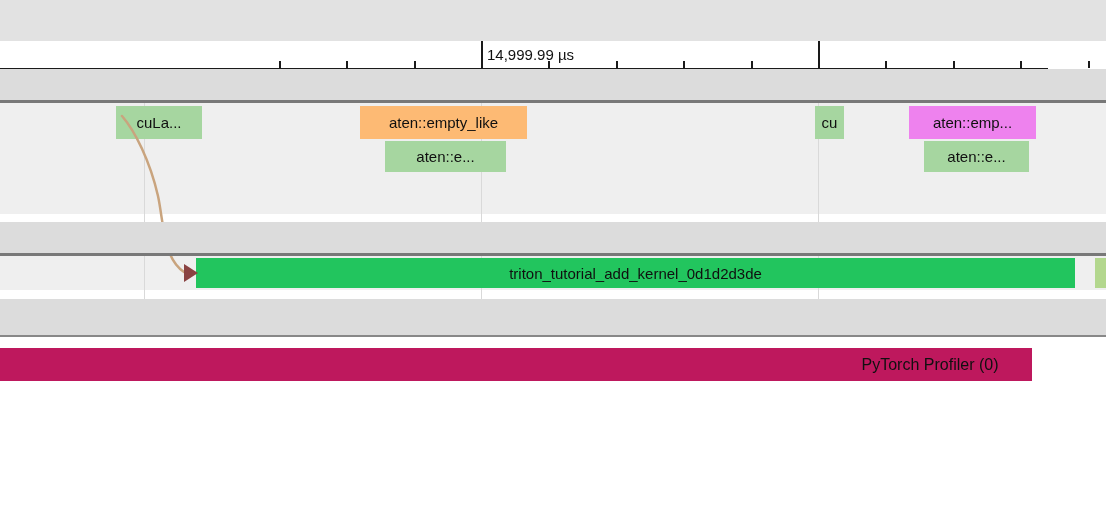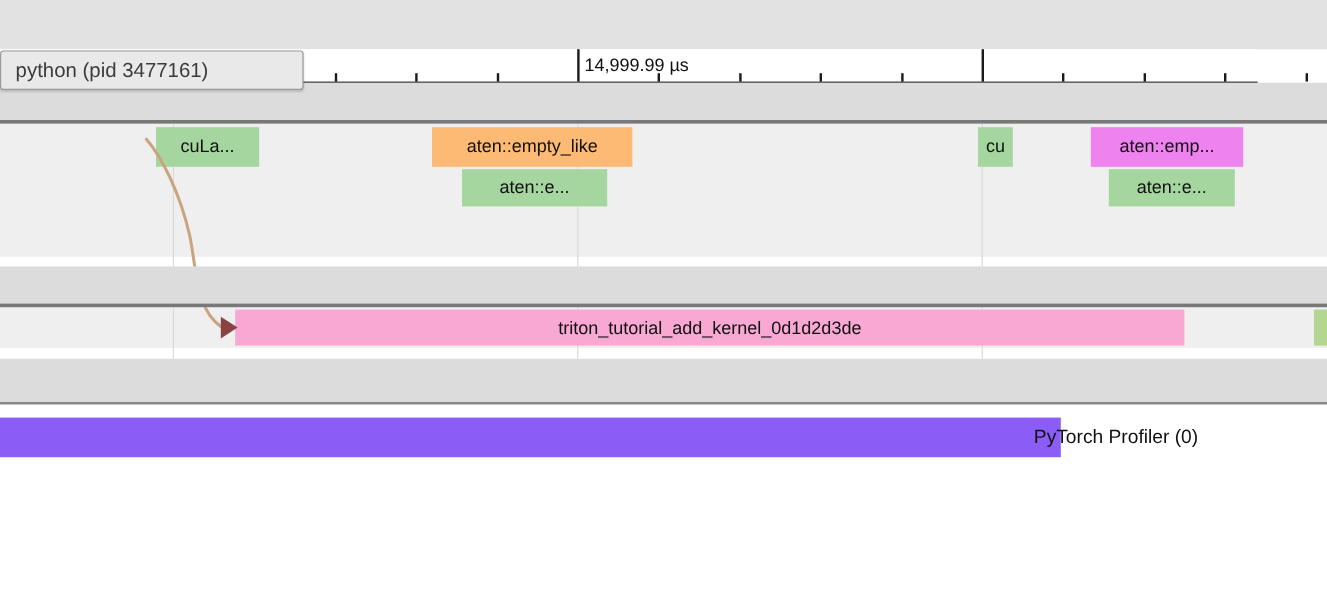--- a/index.html
+++ b/index.html
@@ -38,21 +38,21 @@
 
   .gridline{position:absolute;width:1px;background:#d9d9d9;z-index:2;}
 
   
   .slice{
     position:absolute;display:flex;align-items:center;justify-content:center;
     font-size:15px;color:#101010;white-space:nowrap;overflow:hidden;z-index:3;
   }
 
   
-  .profiler-row{position:absolute;left:0;top:348px;width:884px;height:33px;background:#8b5cf6;z-index:4;}
+  .profiler-row{position:absolute;left:0;top:348px;width:1032px;height:33px;background:#be185d;z-index:4;}
   .profiler-label{position:absolute;top:0;height:100%;transform:translateX(-50%);display:flex;align-items:center;font-size:16px;color:#101010;white-space:nowrap;}
 
   .bottom-area{position:absolute;left:0;top:370px;width:1106px;height:136px;background:#ffffff;z-index:1;}
 
   
   .flow-svg{position:absolute;left:0;top:0;z-index:6;pointer-events:none;}
 </style>
 </head>
 <body>
 
@@ -85,42 +85,39 @@
       <div class="gridline" style="left: 144px; top: 256px; height: 43px;"></div>
       <div class="gridline" style="left: 144px; top: 370px; height: 10px;"></div>
       <div class="gridline" style="left: 481px; top: 103px; height: 119px;"></div>
       <div class="gridline" style="left: 481px; top: 256px; height: 43px;"></div>
       <div class="gridline" style="left: 481px; top: 370px; height: 10px;"></div>
       <div class="gridline" style="left: 818px; top: 103px; height: 119px;"></div>
       <div class="gridline" style="left: 818px; top: 256px; height: 43px;"></div>
       <div class="gridline" style="left: 818px; top: 370px; height: 10px;"></div>
     </div>
   <div>
-      <div class="slice" style="left: 130px; width: 86px; top: 106px; height: 33px; background: rgb(166, 214, 160);">cuLa...</div>
+      <div class="slice" style="left: 116px; width: 86px; top: 106px; height: 33px; background: rgb(166, 214, 160);">cuLa...</div>
       <div class="slice" style="left: 360px; width: 167px; top: 106px; height: 33px; background: #fdba74;">aten::empty_like</div>
       <div class="slice" style="left: 815px; width: 29px; top: 106px; height: 33px; background: rgb(166, 214, 160);">cu</div>
       <div class="slice" style="left: 909px; width: 127px; top: 106px; height: 33px; background: rgb(238, 130, 238);">aten::emp...</div>
       <div class="slice" style="left: 385px; width: 121px; top: 141px; height: 31px; background: rgb(166, 214, 160);">aten::e...</div>
       <div class="slice" style="left: 924px; width: 105px; top: 141px; height: 31px; background: rgb(166, 214, 160);">aten::e...</div>
-      <div class="slice" style="left: 196px; width: 791px; top: 258px; height: 30px; background: #f9a8d4;">triton_tutorial_add_kernel_0d1d2d3de</div>
+      <div class="slice" style="left: 196px; width: 879px; top: 258px; height: 30px; background: #22c55e;">triton_tutorial_add_kernel_0d1d2d3de</div>
       <div class="slice" style="left: 1095px; width: 11px; top: 258px; height: 30px; background: rgb(179, 215, 142);"></div>
     </div>
 
   <div class="sep sep1"></div>
   <div class="sep sep2"></div>
   <div class="sep sep3"></div>
 
   <div class="profiler-row">
     <span class="profiler-label" style="left: 930px;">PyTorch Profiler (0)</span>
   </div>
 
   <div class="bottom-area"></div>
 
   <svg class="flow-svg" width="1106" height="506" viewBox="0 0 1106 506">
     <path d="M 122 116 C 135 131, 150 161, 158 196 C 164 224, 163 258, 184 272" fill="none" stroke-width="2.5" stroke-linecap="round" stroke="#c9a47e"></path>
     <polygon points="184,264 198,273 184,282" fill="#8a4342"></polygon>
   </svg>
 
-  <div class="proc-tooltip">
-    <span>python (pid 3477161)</span>
-  </div>
 
 </div>
 
 </body></html>

